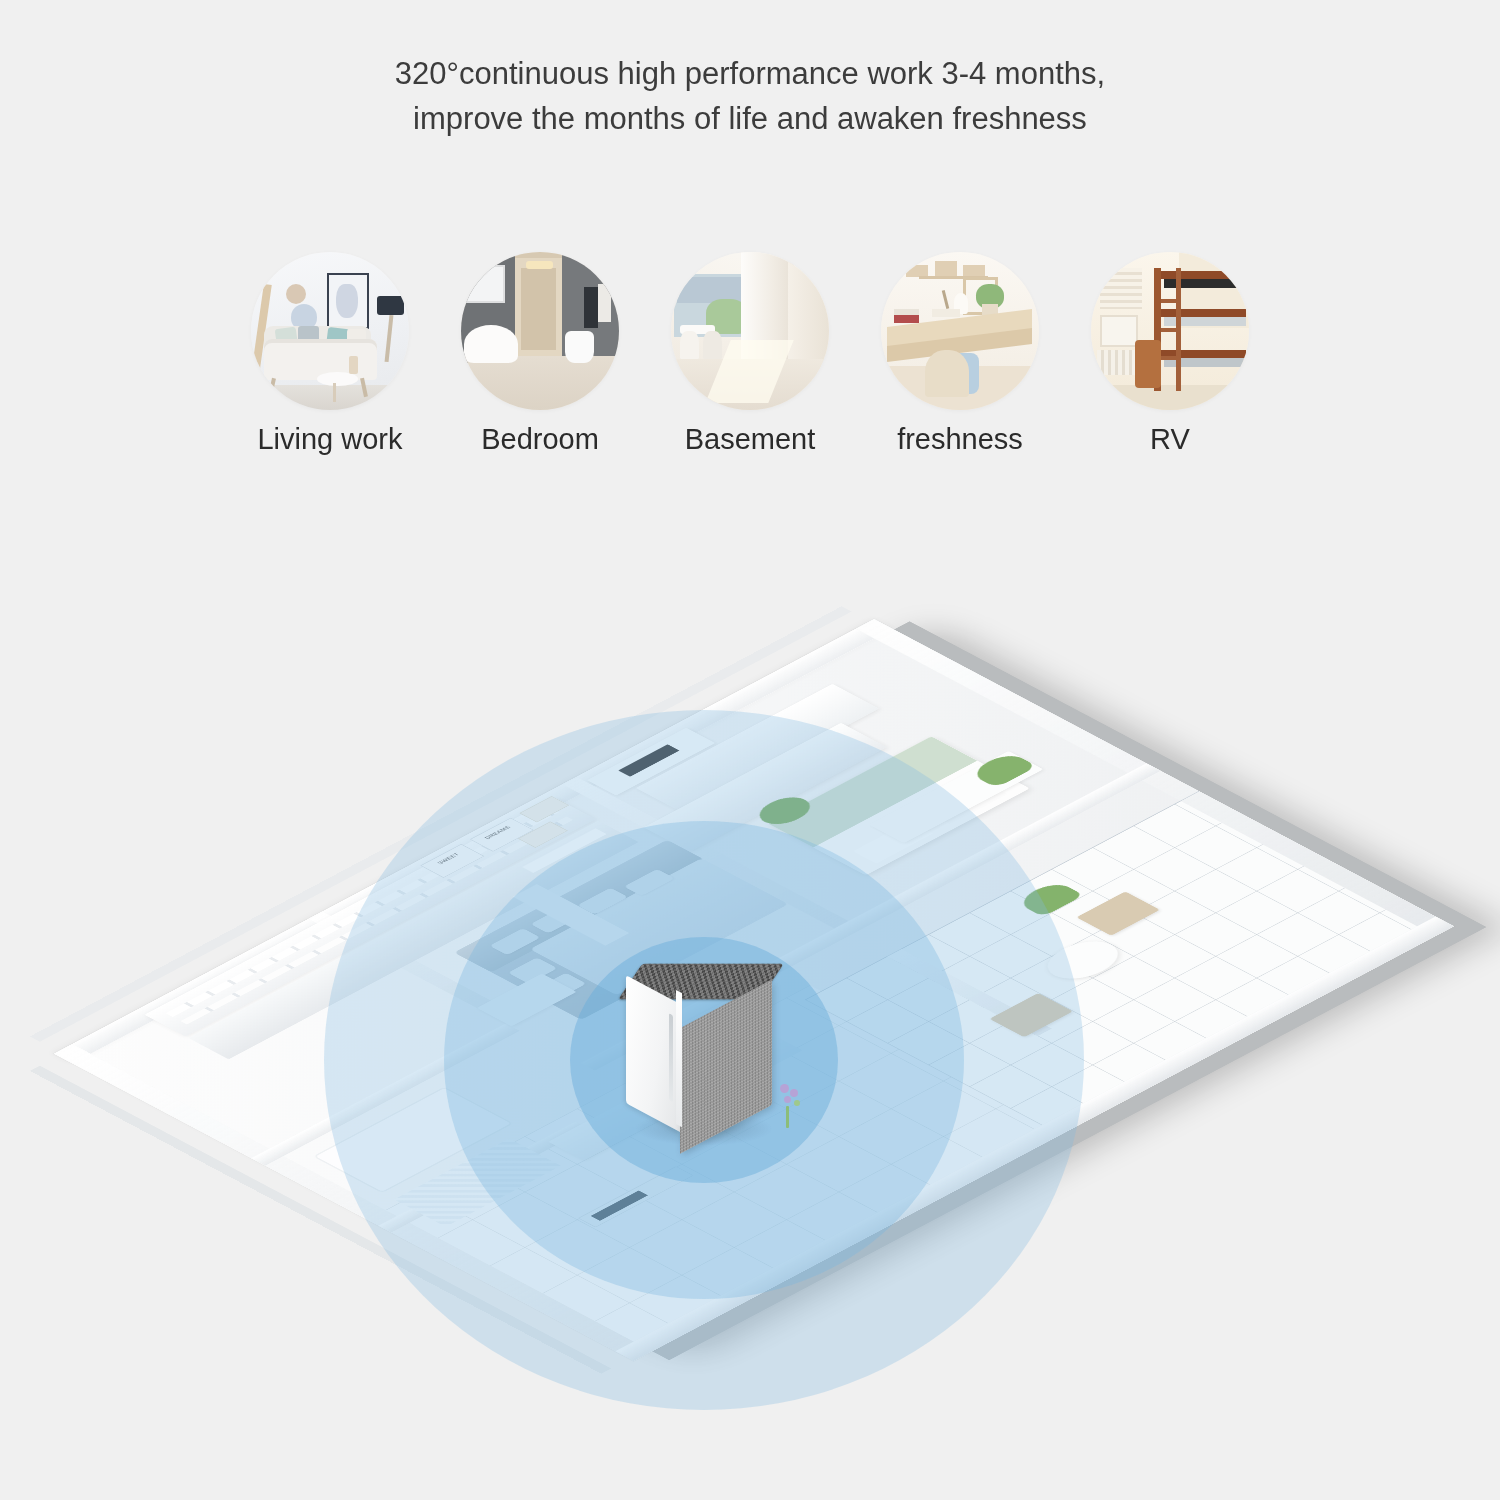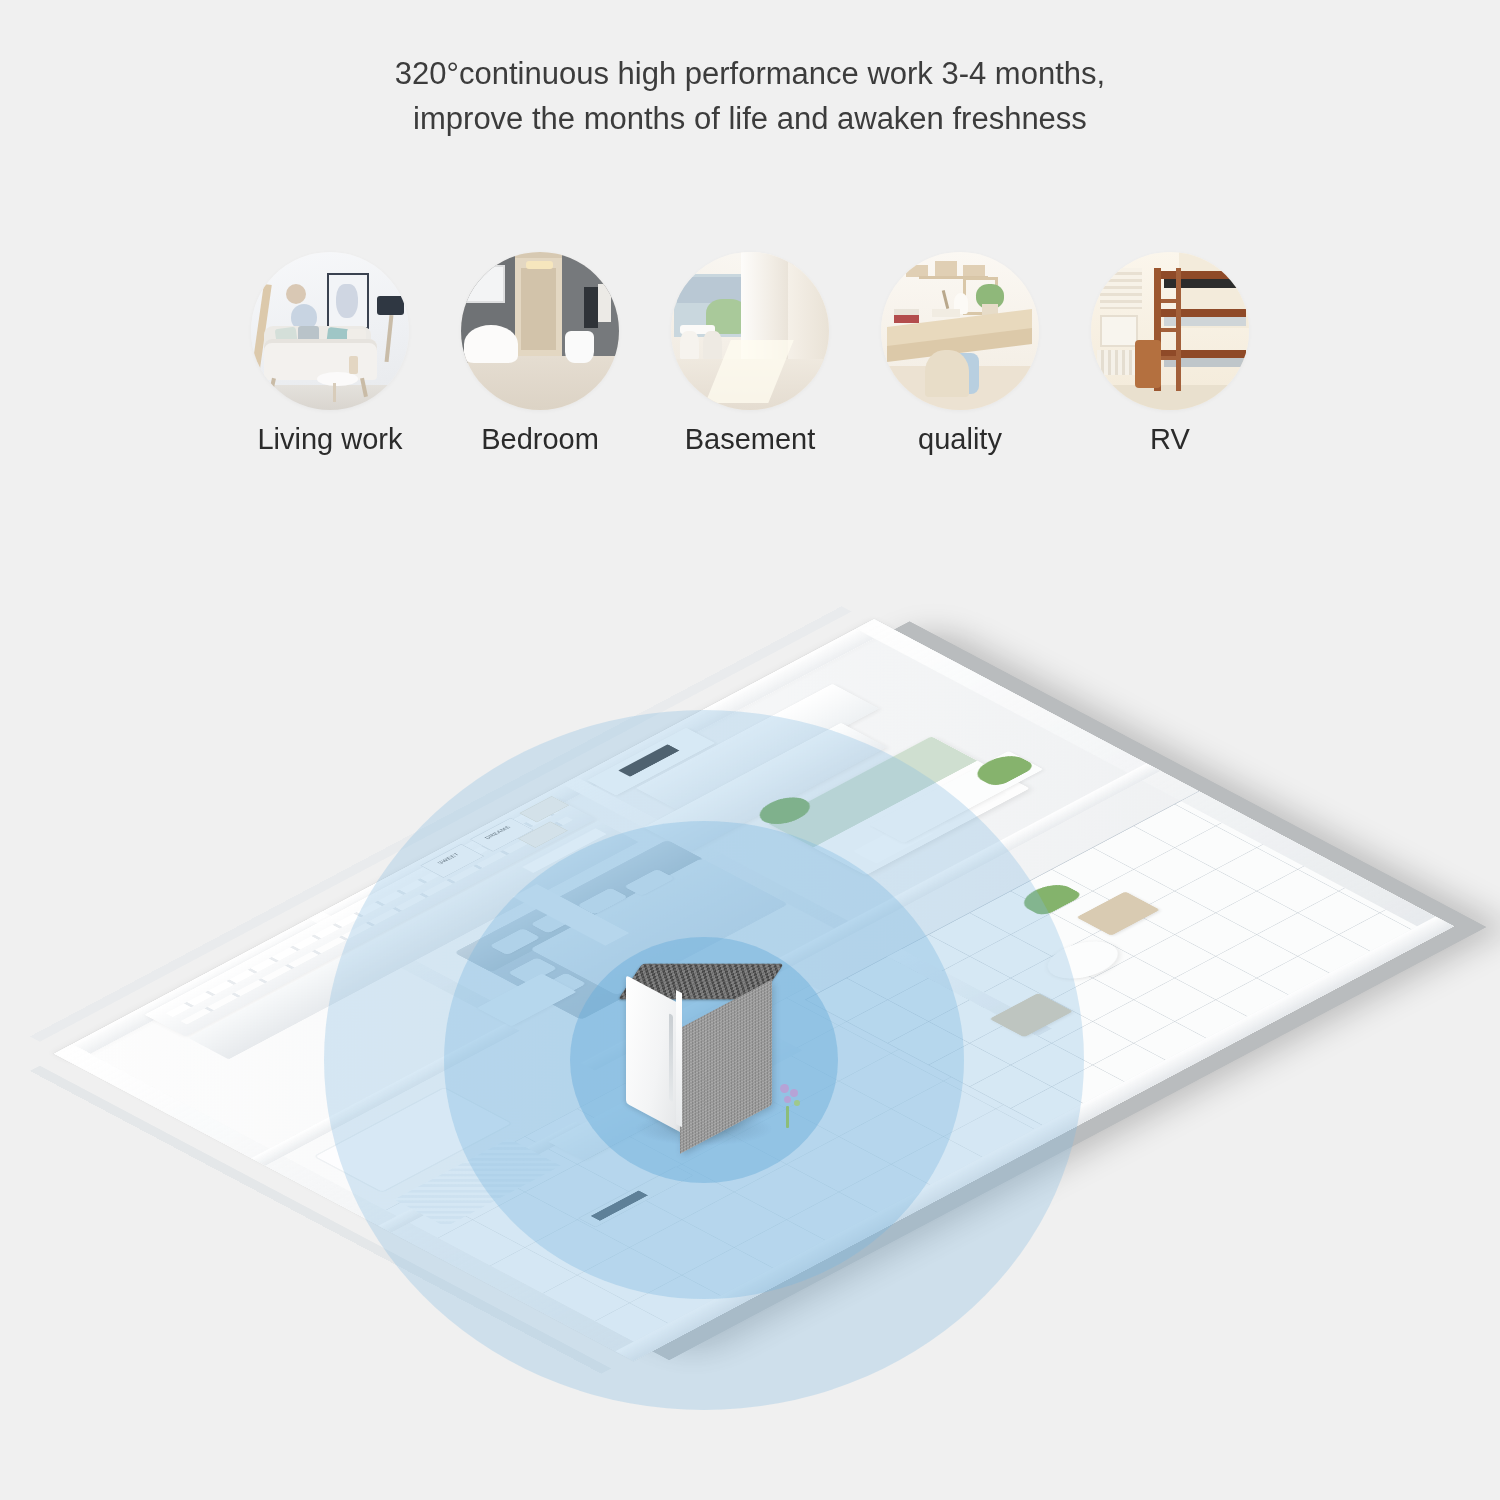--- a/index.html
+++ b/index.html
@@ -515,21 +515,21 @@
           <span class="tb wd-pencil"></span>
         <span class="tb wd-floor"></span>
         <span class="tb wd-desk"></span>
           <span class="tb wd-desk2"></span>
         <span class="tb wd-bk2"></span>
           <span class="tb wd-bk1"></span>
           <span class="tb wd-bk3"></span>
         <span class="tb wd-chairb"></span>
           <span class="tb wd-chair"></span>
       </div>
-      <div class="cat-label">quality</div>
+      <div class="cat-label">freshness</div>
     </div>
 
     <div class="cat">
       <div class="cat-thumb">
         <span class="tb rv-bg"></span>
           <span class="tb rv-wallR"></span>
         <span class="tb rv-blind"></span>
           <span class="tb rv-win"></span>
         <span class="tb rv-floor"></span>
           <span class="tb rv-rad"></span>

